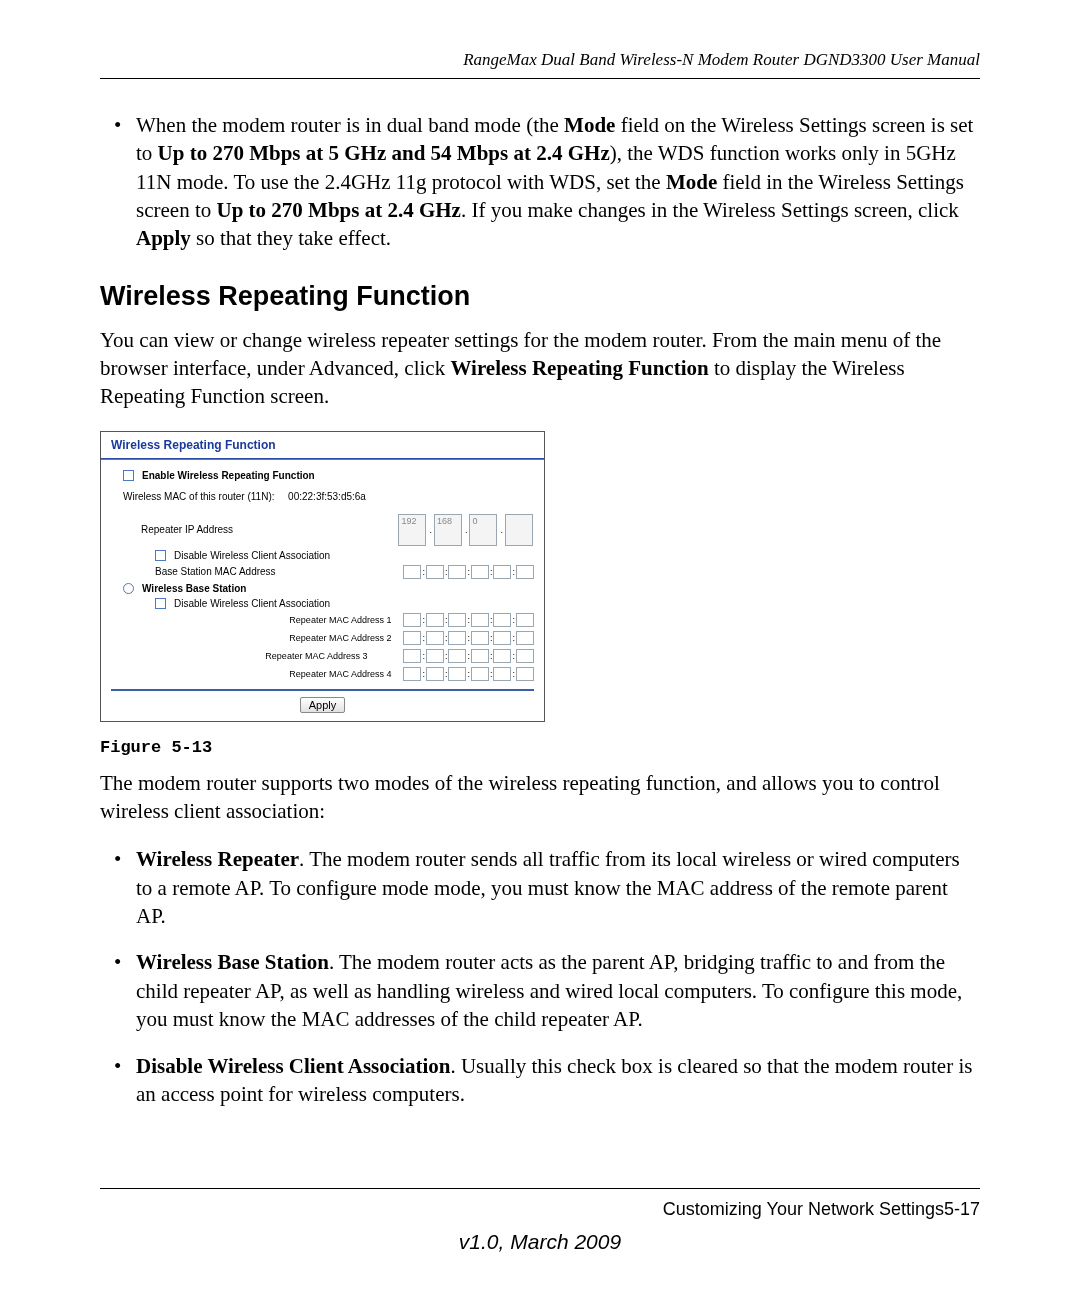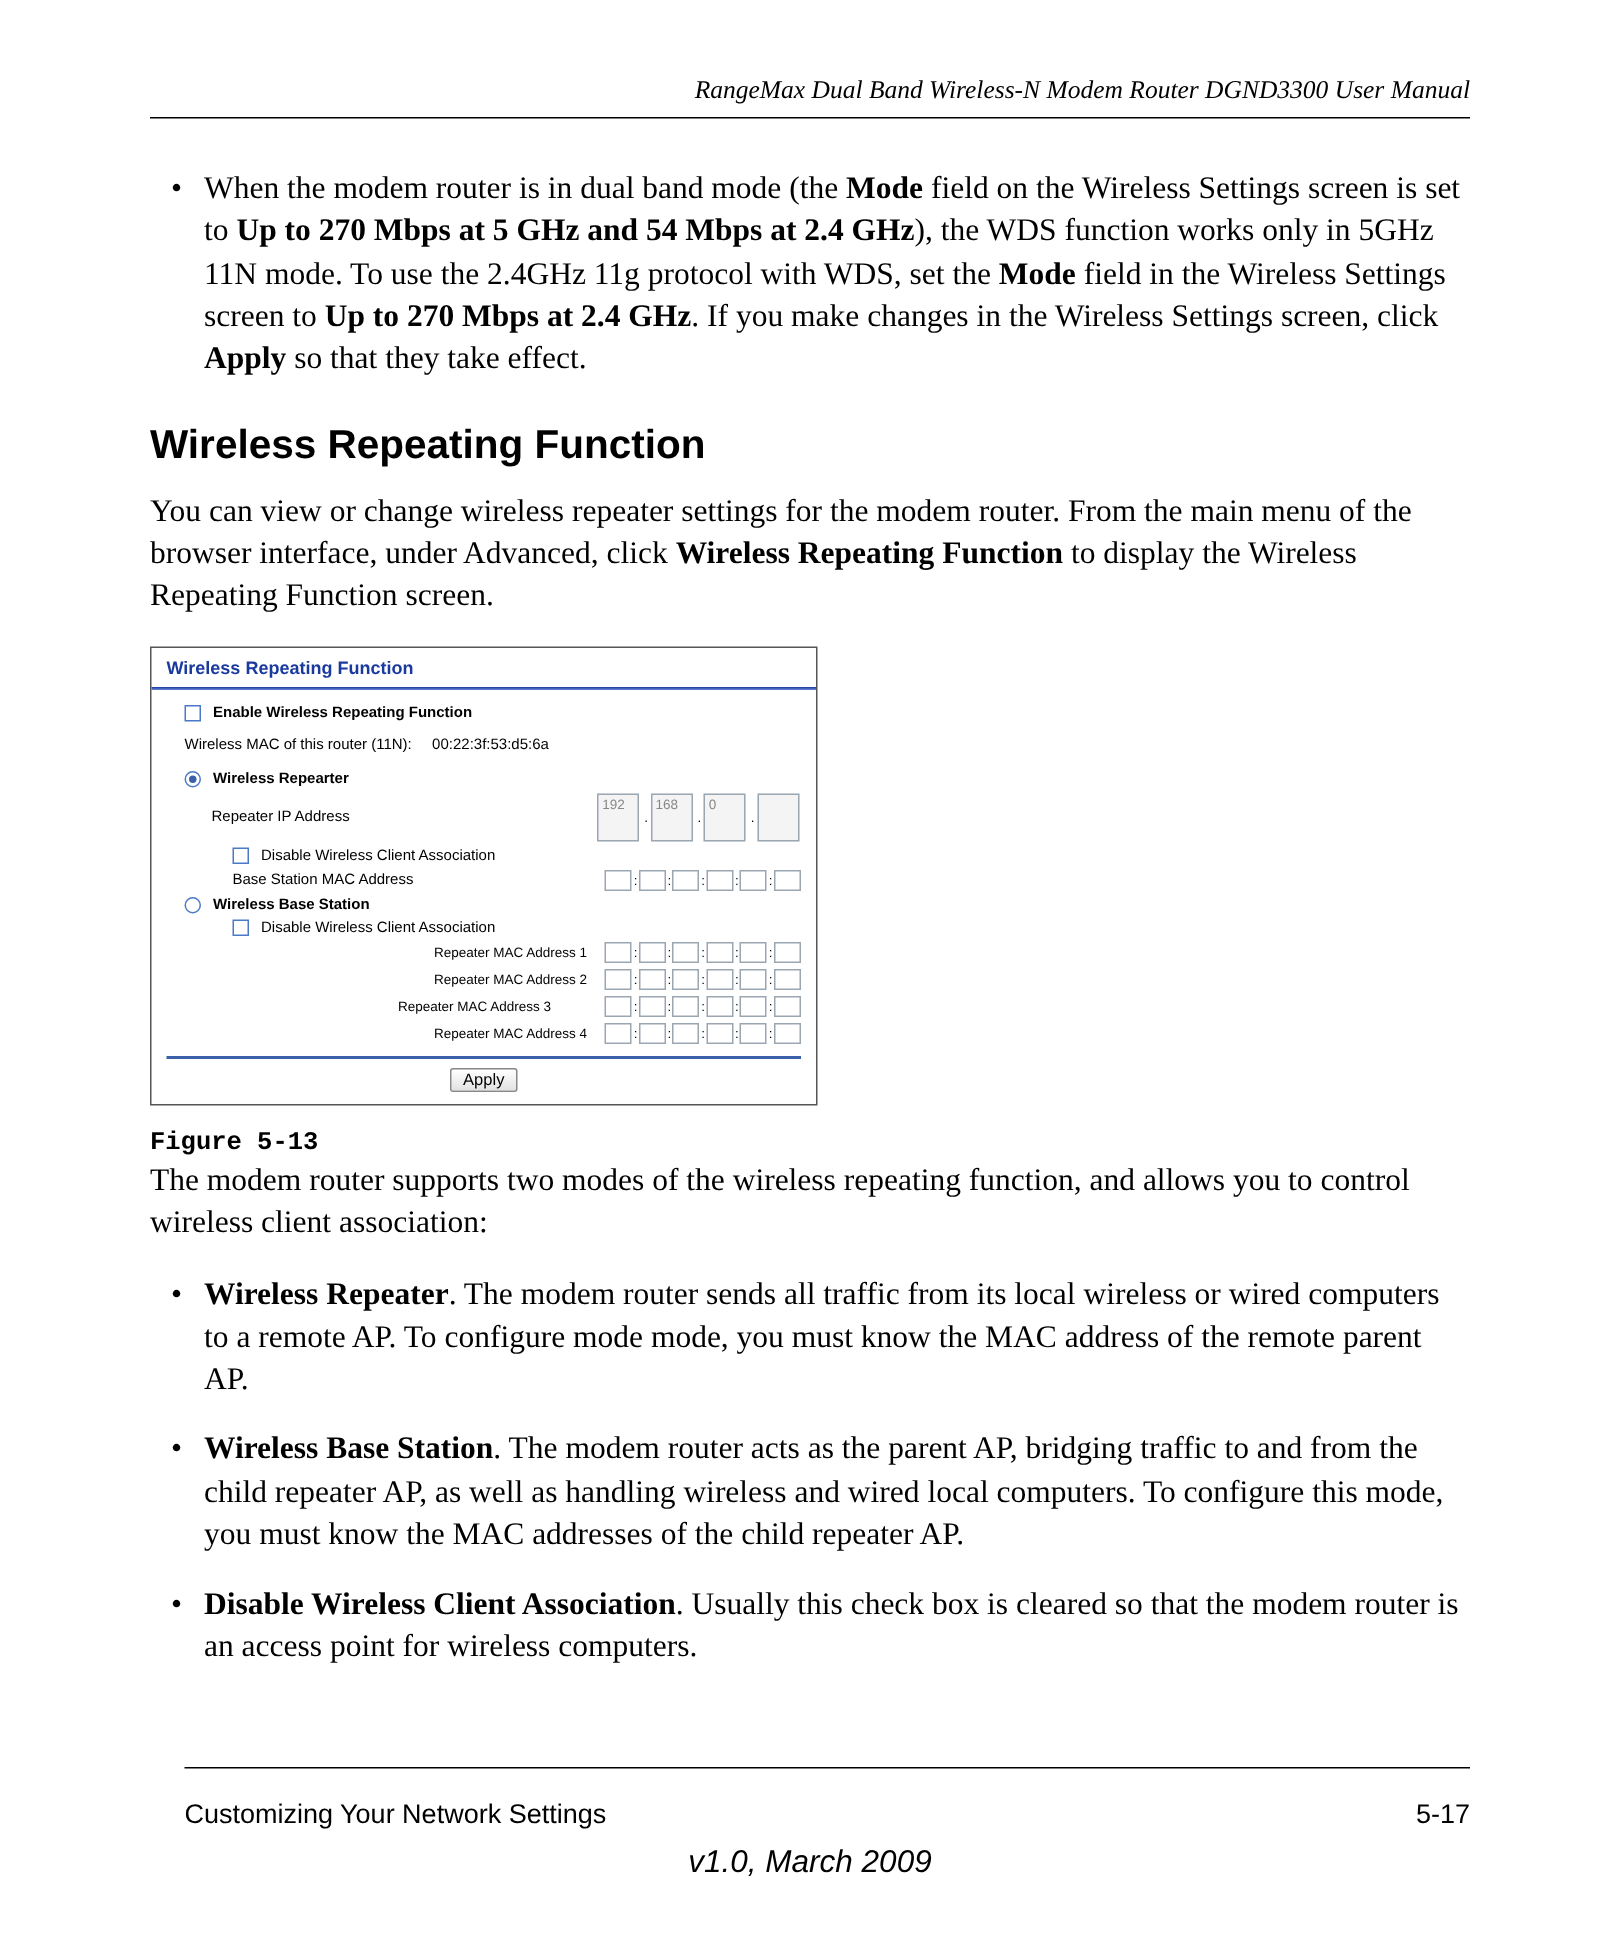--- a/index.html
+++ b/index.html
@@ -33,20 +33,21 @@
     }
     .section-heading {
       font-family: Arial, Helvetica, sans-serif;
       font-weight: bold;
       font-size: 27px;
       margin: 12px 0 14px 0;
     }
     .body-text {
       line-height: 1.35;
       margin-bottom: 20px;
+      margin-top: 12px;
     }
     .bold { font-weight: bold; }
 
     
     .ui-box {
       width: 445px;
       border: 1px solid #555;
       background: #fff;
       font-family: Verdana, Arial, sans-serif;
       font-size: 10px;
@@ -162,26 +163,25 @@
       flex-shrink: 0;
     }
     .footer {
       position: absolute;
       left: 100px;
       right: 100px;
       bottom: 42px;
     }
     .footer-line1 {
       border-top: 1.5px solid #000;
-      padding-top: 20px;
+      padding-top: 10px;
       display: flex;
-      justify-content: space-between;
+      justify-content: flex-end;
       font-family: Arial, Helvetica, sans-serif;
       font-size: 18px;
-      margin-left: 23px;
     }
     .footer-line2 {
       text-align: center;
       font-style: italic;
       font-family: Arial, Helvetica, sans-serif;
       font-size: 21px;
       margin-top: 10px;
     }
     .ip-group { display: flex; align-items: center; gap: 1px; margin-left: 18px;}
     .dot-sep { font-size: 9px; padding: 0 1px;}
@@ -213,24 +213,20 @@
     <span class="ui-checkbox"></span>
     <span class="ui-bold">Enable Wireless Repeating Function</span>
   </div>
 
   <div class="ui-row ui-indent1" style="margin-top:6px; margin-bottom:8px;">
     <span>Wireless MAC of this router (11N):</span>
     <span>&nbsp;&nbsp;</span>
     <span>00:22:3f:53:d5:6a</span>
   </div>
 
-  <div class="ui-row ui-indent1">
-    <span class="ui-radio checked"></span>
-    <span class="ui-bold">Wireless Repearter</span>
-  </div>
   <div class="ui-row ui-indent2">
     <span class="ui-label-fixed">Repeater IP Address</span>
     <span class="ip-group" style="margin-left:72px;">
       <span class="ui-ip-box">192</span>
         <span class="dot-sep">.</span>
       <span class="ui-ip-box">168</span>
         <span class="dot-sep">.</span>
       <span class="ui-ip-box">0</span>
         <span class="dot-sep">.</span>
       <span class="ui-ip-box"></span>

